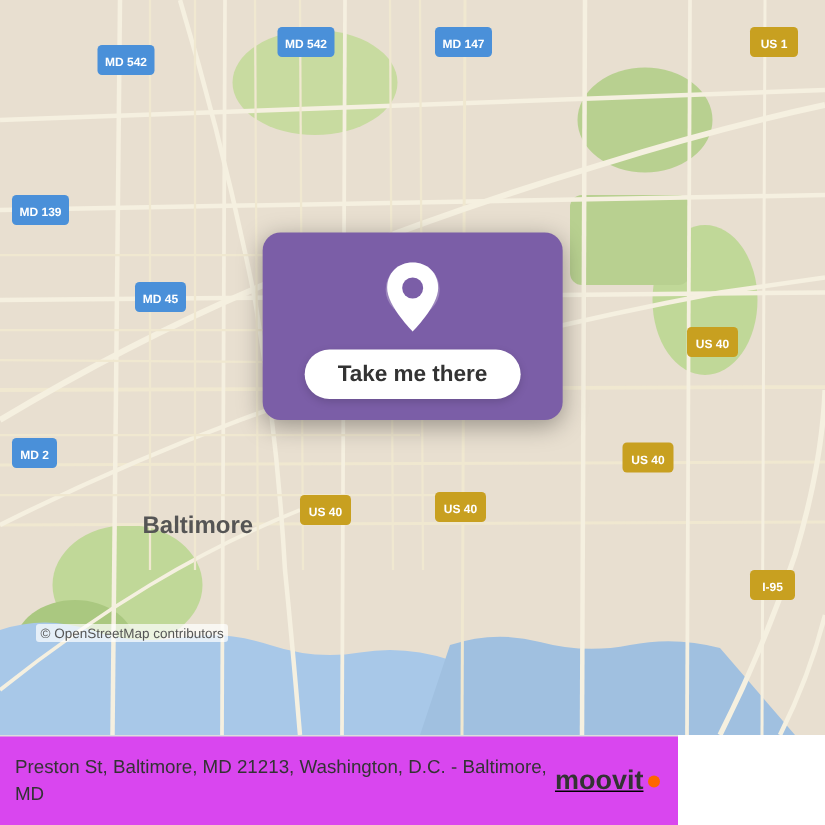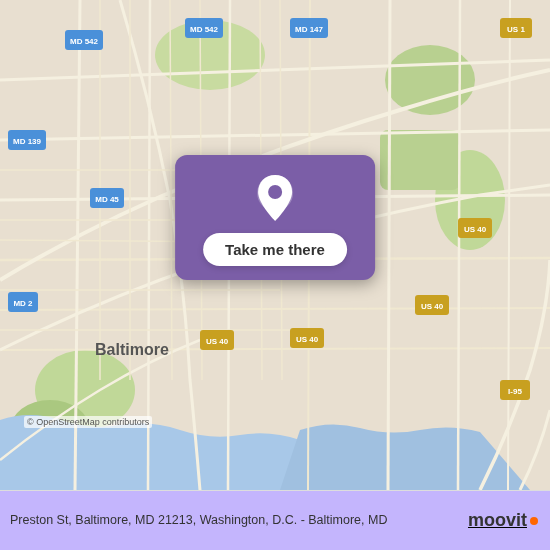--- a/index.html
+++ b/index.html
@@ -65,23 +65,23 @@
       padding: 8px 22px;
       font-size: 15px;
       font-weight: 600;
       cursor: pointer;
       white-space: nowrap;
       box-shadow: 0 2px 6px rgba(0,0,0,0.15);
     }
 
     
     #footer {
-      width: 550px;
+      width: 452px;
       height: 60px;
-      background: #c4b5fd;
+      background: #d946ef;
       display: flex;
       align-items: center;
       justify-content: space-between;
       padding: 0 12px 0 10px;
       border-top: 1px solid #ddd;
     }
 
     #footer-text {
       font-size: 12.5px;
       color: #333;

